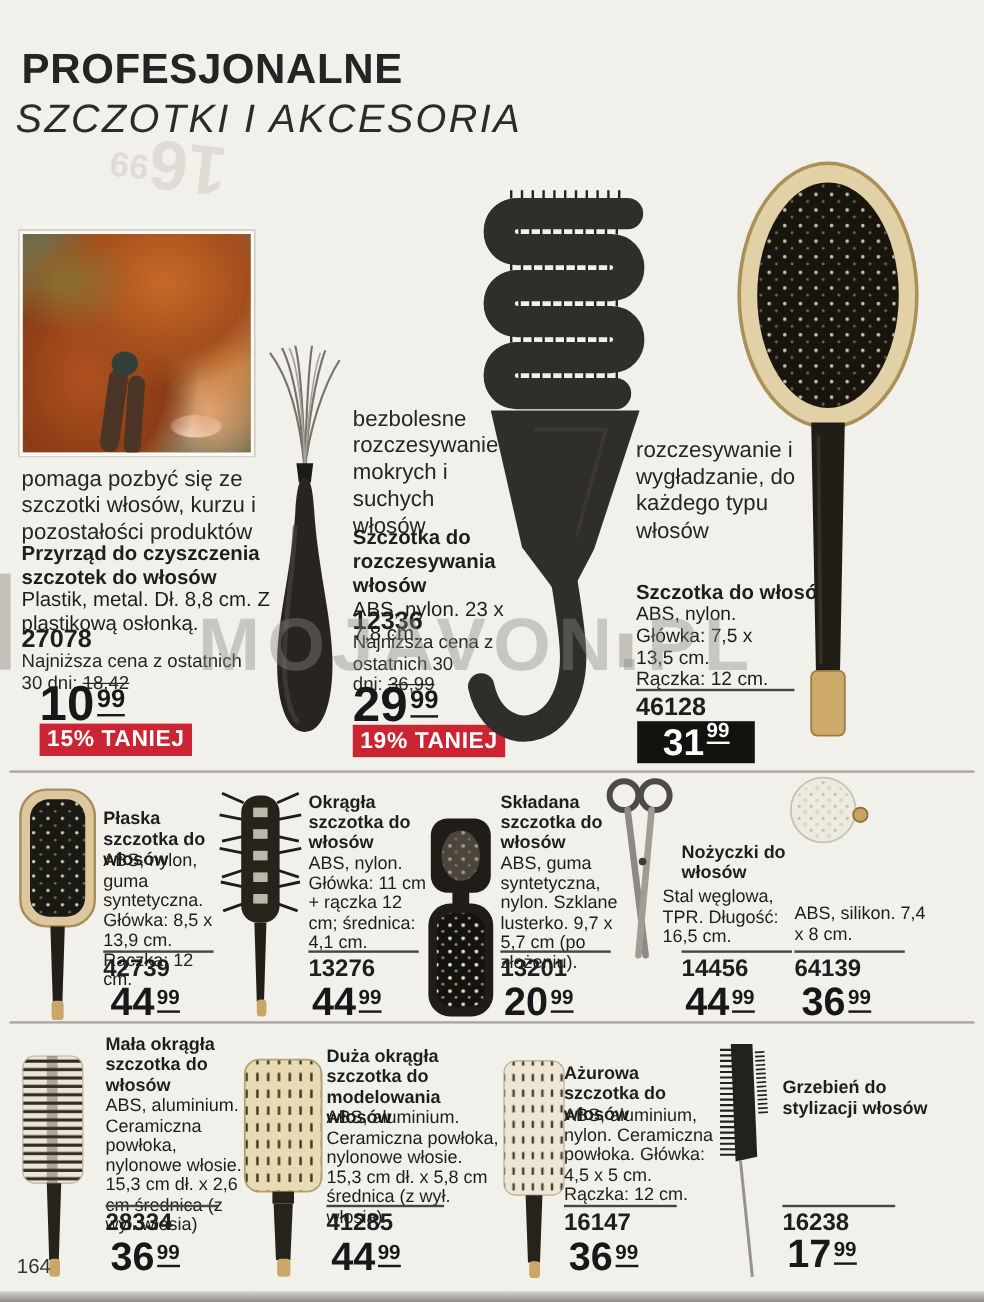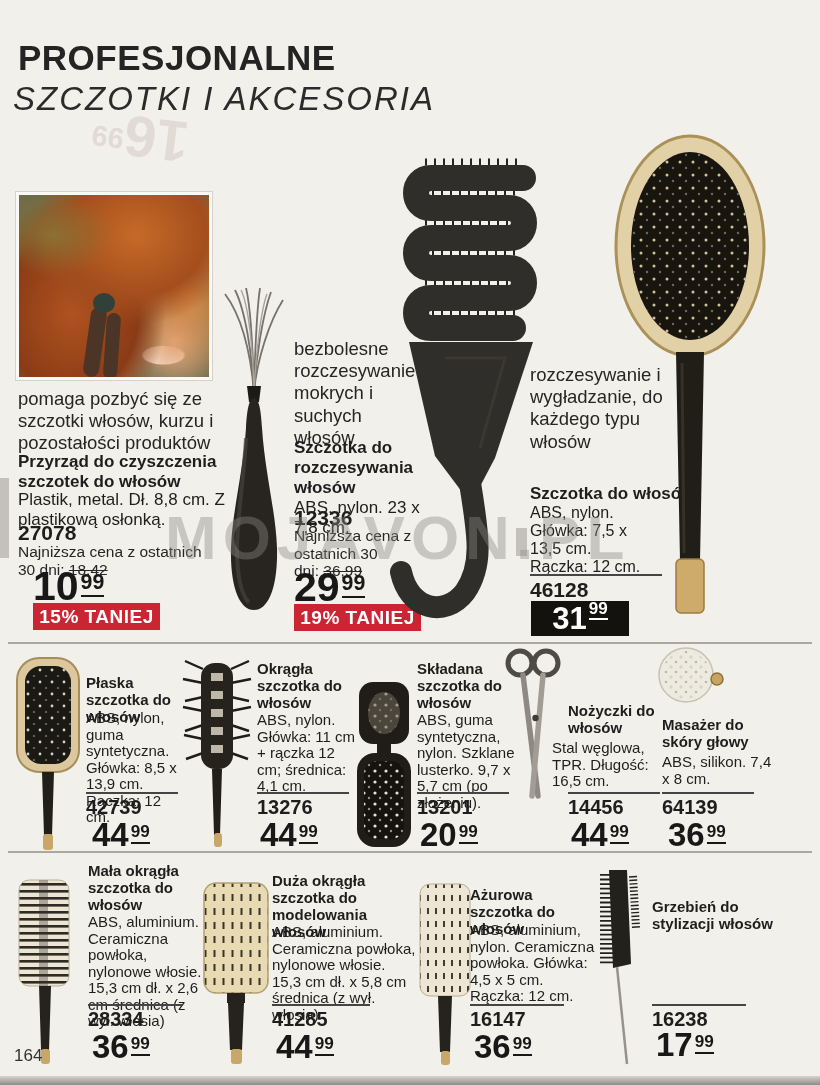--- a/index.html
+++ b/index.html
@@ -234,21 +234,20 @@
     <defs>
         <pattern id="msd" width="10" height="10" patternUnits="userSpaceOnUse">
       <circle cx="3" cy="3" r="1.7" fill="#d8d4c6"></circle>
           <circle cx="8" cy="8" r="1.3" fill="#bdb9a9"></circle>
         </pattern>
       </defs>
     <circle cx="28" cy="31" r="27" fill="#edeae0" stroke="#c6c2b4" stroke-width="1.5"></circle>
     <circle cx="28" cy="31" r="24" fill="url(#msd)"></circle>
     <circle cx="59" cy="35" r="6" fill="#c7a364" stroke="#8f7138" stroke-width="1.5"></circle>
   </svg>
-  <div class="abs pname s-name" style="left:662px;top:716px;width:125px">Masażer do skóry głowy</div>
   <div class="abs s-desc" style="left:662px;top:754px;width:110px">ABS, silikon. 7,4 x 8 cm.</div>
   <div class="abs rule" style="left:662px;top:792px;width:92px"></div>
   <div class="abs s-code" style="left:662px;top:796px">64139</div>
   <div class="abs price price-md" style="left:668px;top:818px">
     <span>36</span><sup>99</sup>
   </div>
 
   <div class="abs divider" style="left:8px;top:851px;width:804px"></div>
 
   <svg class="abs" style="left:13px;top:874px" width="66" height="192" viewBox="0 0 66 192">

